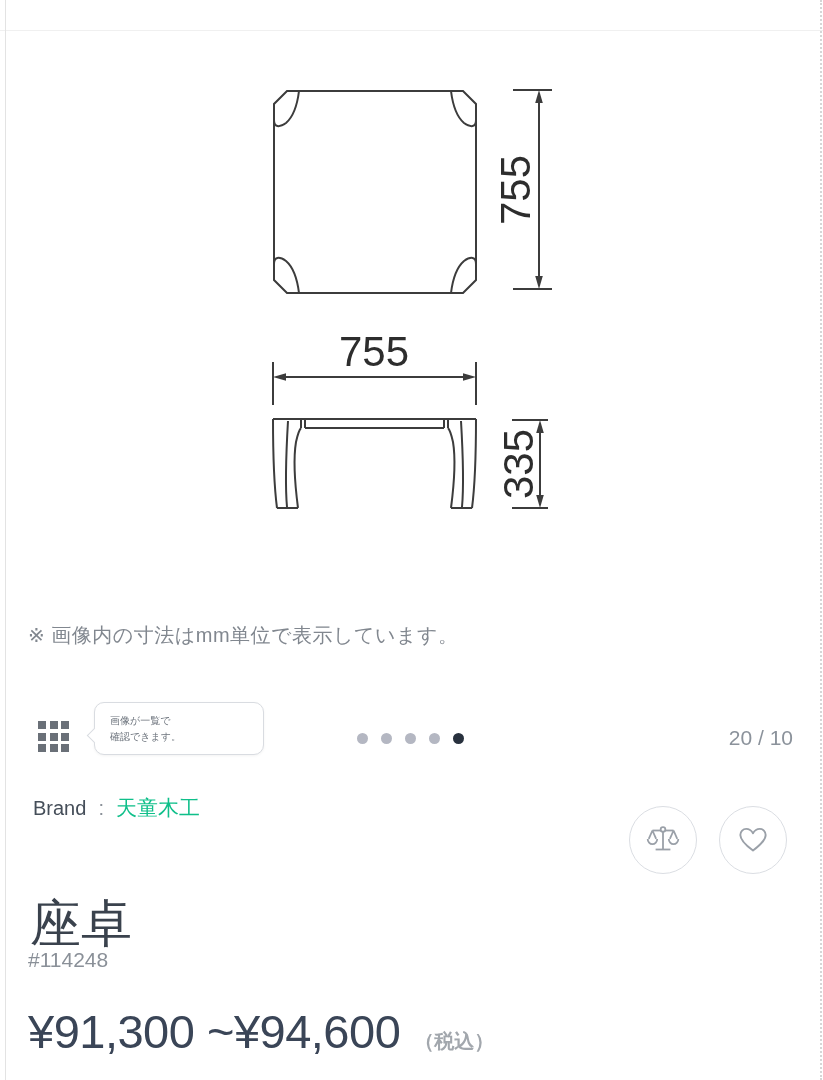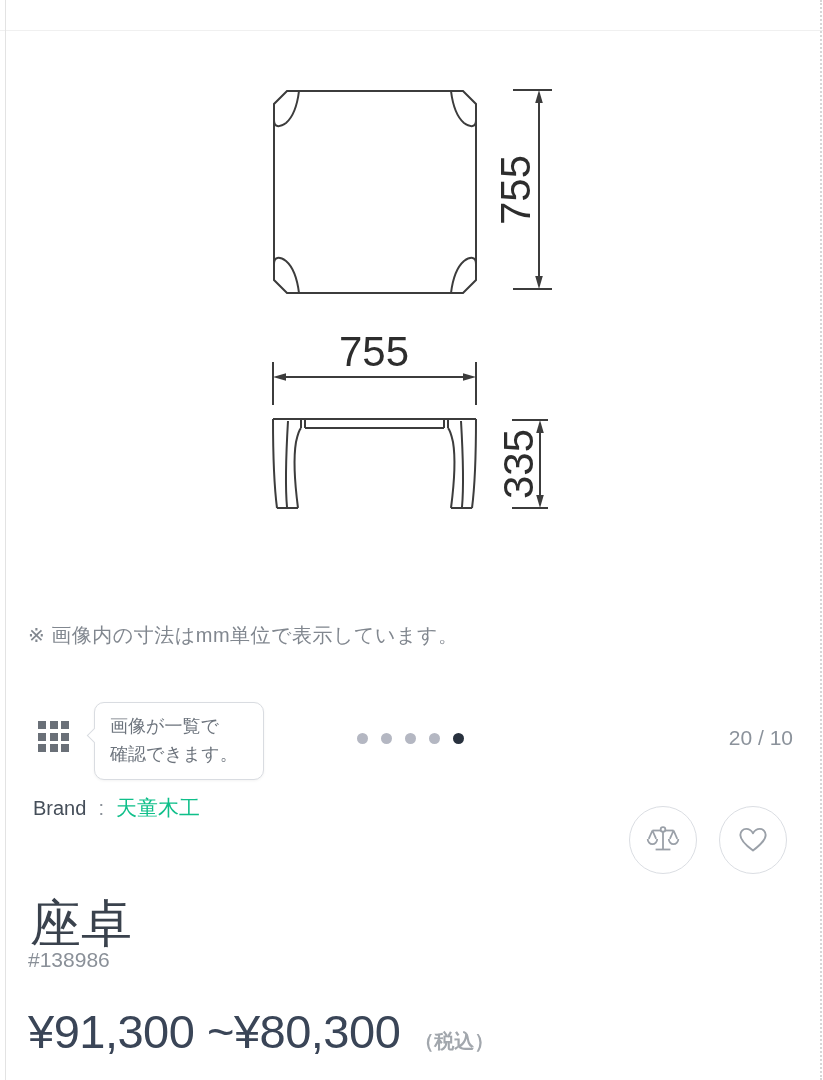--- a/index.html
+++ b/index.html
@@ -20,21 +20,21 @@
 
   .note { position:absolute; left:28px; top:622px; font-size:20px; color:#81878f; letter-spacing:.5px; }
 
   .grid-icon { position:absolute; left:38px; top:721px; width:31px; height:32px;
     display:grid; grid-template-columns:repeat(3,8px); grid-template-rows:repeat(3,8px);
     gap:3.5px; cursor:pointer; }
   .grid-icon span { background:#6a7078; display:block; }
 
   .tooltip { position:absolute; left:94px; top:702px; width:170px; background:#fff;
     border:1px solid #d9dce1; border-radius:10px; padding:10px 8px 10px 15px;
-    font-size:18px; line-height:1.55; color:#6d747d; box-shadow:0 1px 3px rgba(0,0,0,.05); }
+    font-size:10px; line-height:1.55; color:#6d747d; box-shadow:0 1px 3px rgba(0,0,0,.05); }
   .tooltip::before { content:""; position:absolute; left:-6px; top:27px; width:10px; height:10px;
     background:#fff; border-left:1px solid #d9dce1; border-bottom:1px solid #d9dce1;
     transform:rotate(45deg); }
 
   .dots { position:absolute; left:357px; top:733px; display:flex; gap:13px; }
   .dot { width:11px; height:11px; border-radius:50%; cursor:pointer; }
 
   .counter { position:absolute; right:30px; top:726px; font-size:21px; color:#8b929b; }
 
   .brand-row { position:absolute; left:33px; top:794px; font-size:20px; color:#454e59;text-align:right; }
@@ -161,19 +161,19 @@
       <path d="M23.5 17 A4.5 5 0 0 0 32.5 17"></path>
     </svg>
   </div>
   <div class="circle-btn favorite">
     <svg width="38" height="38" viewBox="0 0 36 36" stroke-width="1.8" stroke-linejoin="round">
       <path d="M18 28 C10 22 6 17.5 6 13.2 C6 9.8 8.6 7.5 11.6 7.5 C14 7.5 16.5 9 18 11.5 C19.5 9 22 7.5 24.4 7.5 C27.4 7.5 30 9.8 30 13.2 C30 17.5 26 22 18 28 Z"></path>
     </svg>
   </div>
 
   <div class="title">座卓</div>
-  <div class="sku">#138986</div>
+  <div class="sku">#114248</div>
 
   <div class="price-row">
-    <span class="price">¥91,300 ~¥80,300</span>
+    <span class="price">¥91,300 ~¥94,600</span>
     <span class="tax">（税込）</span>
   </div>
 </div>
 
 </body></html>

